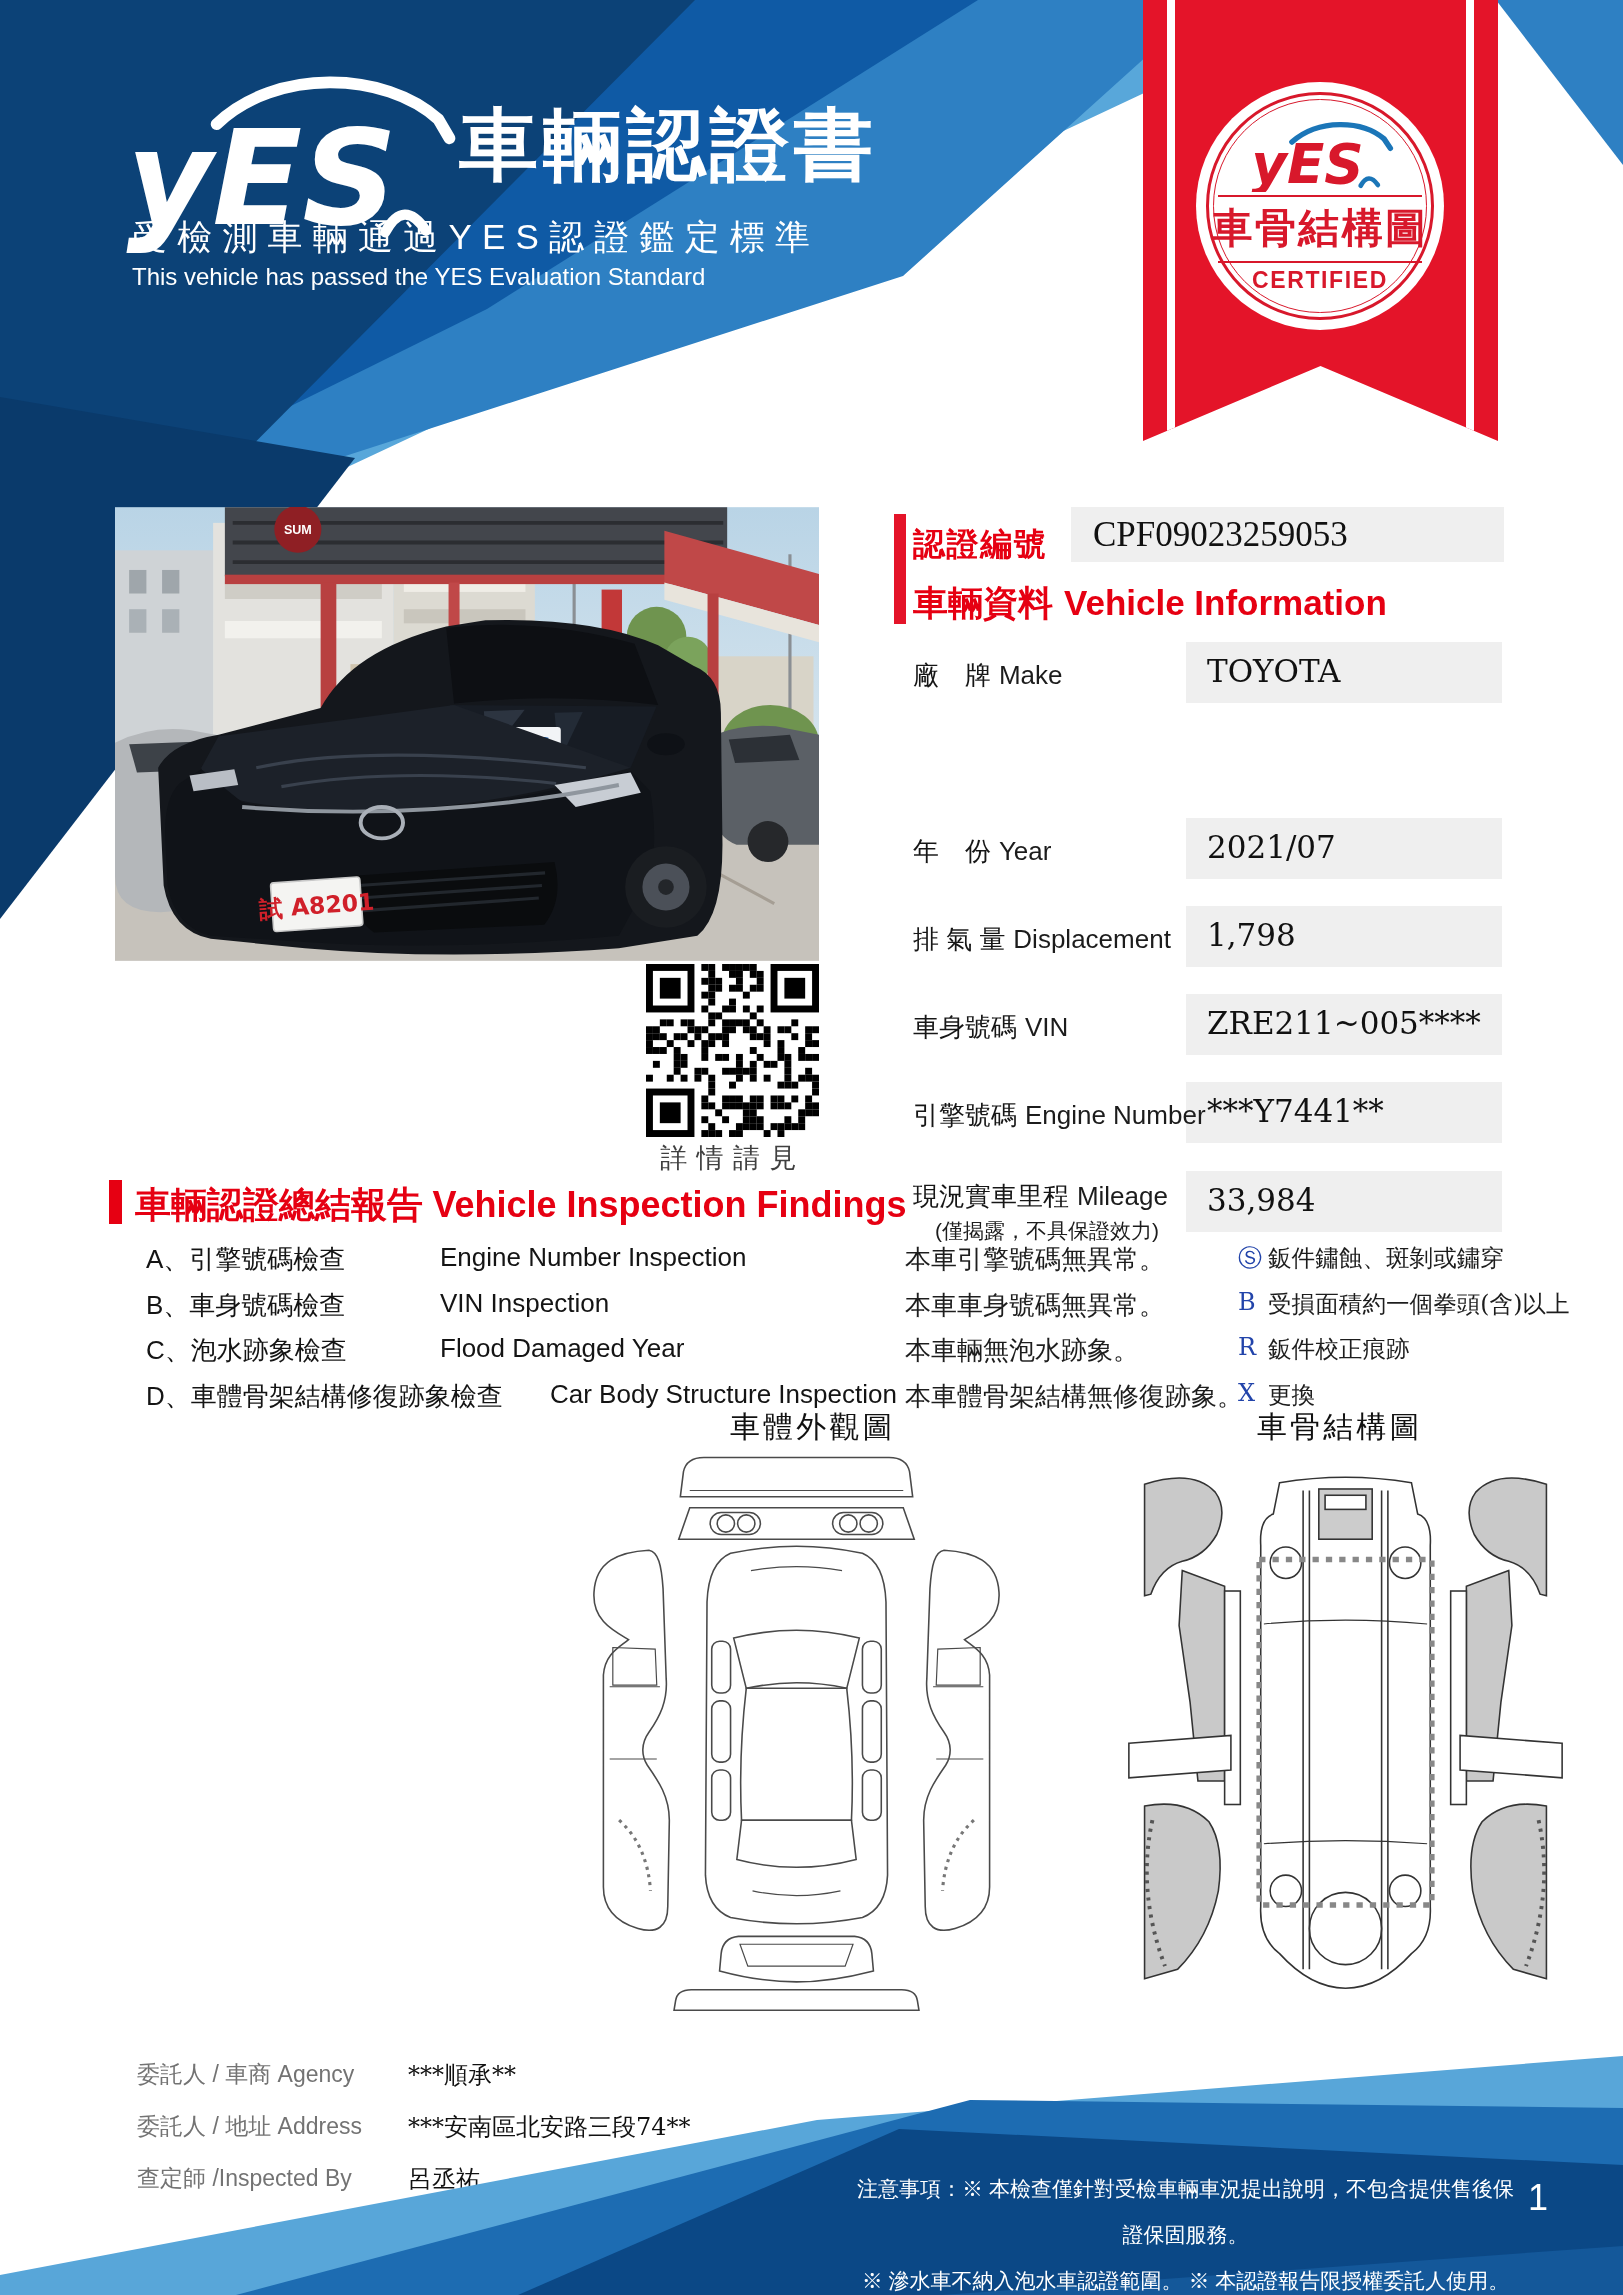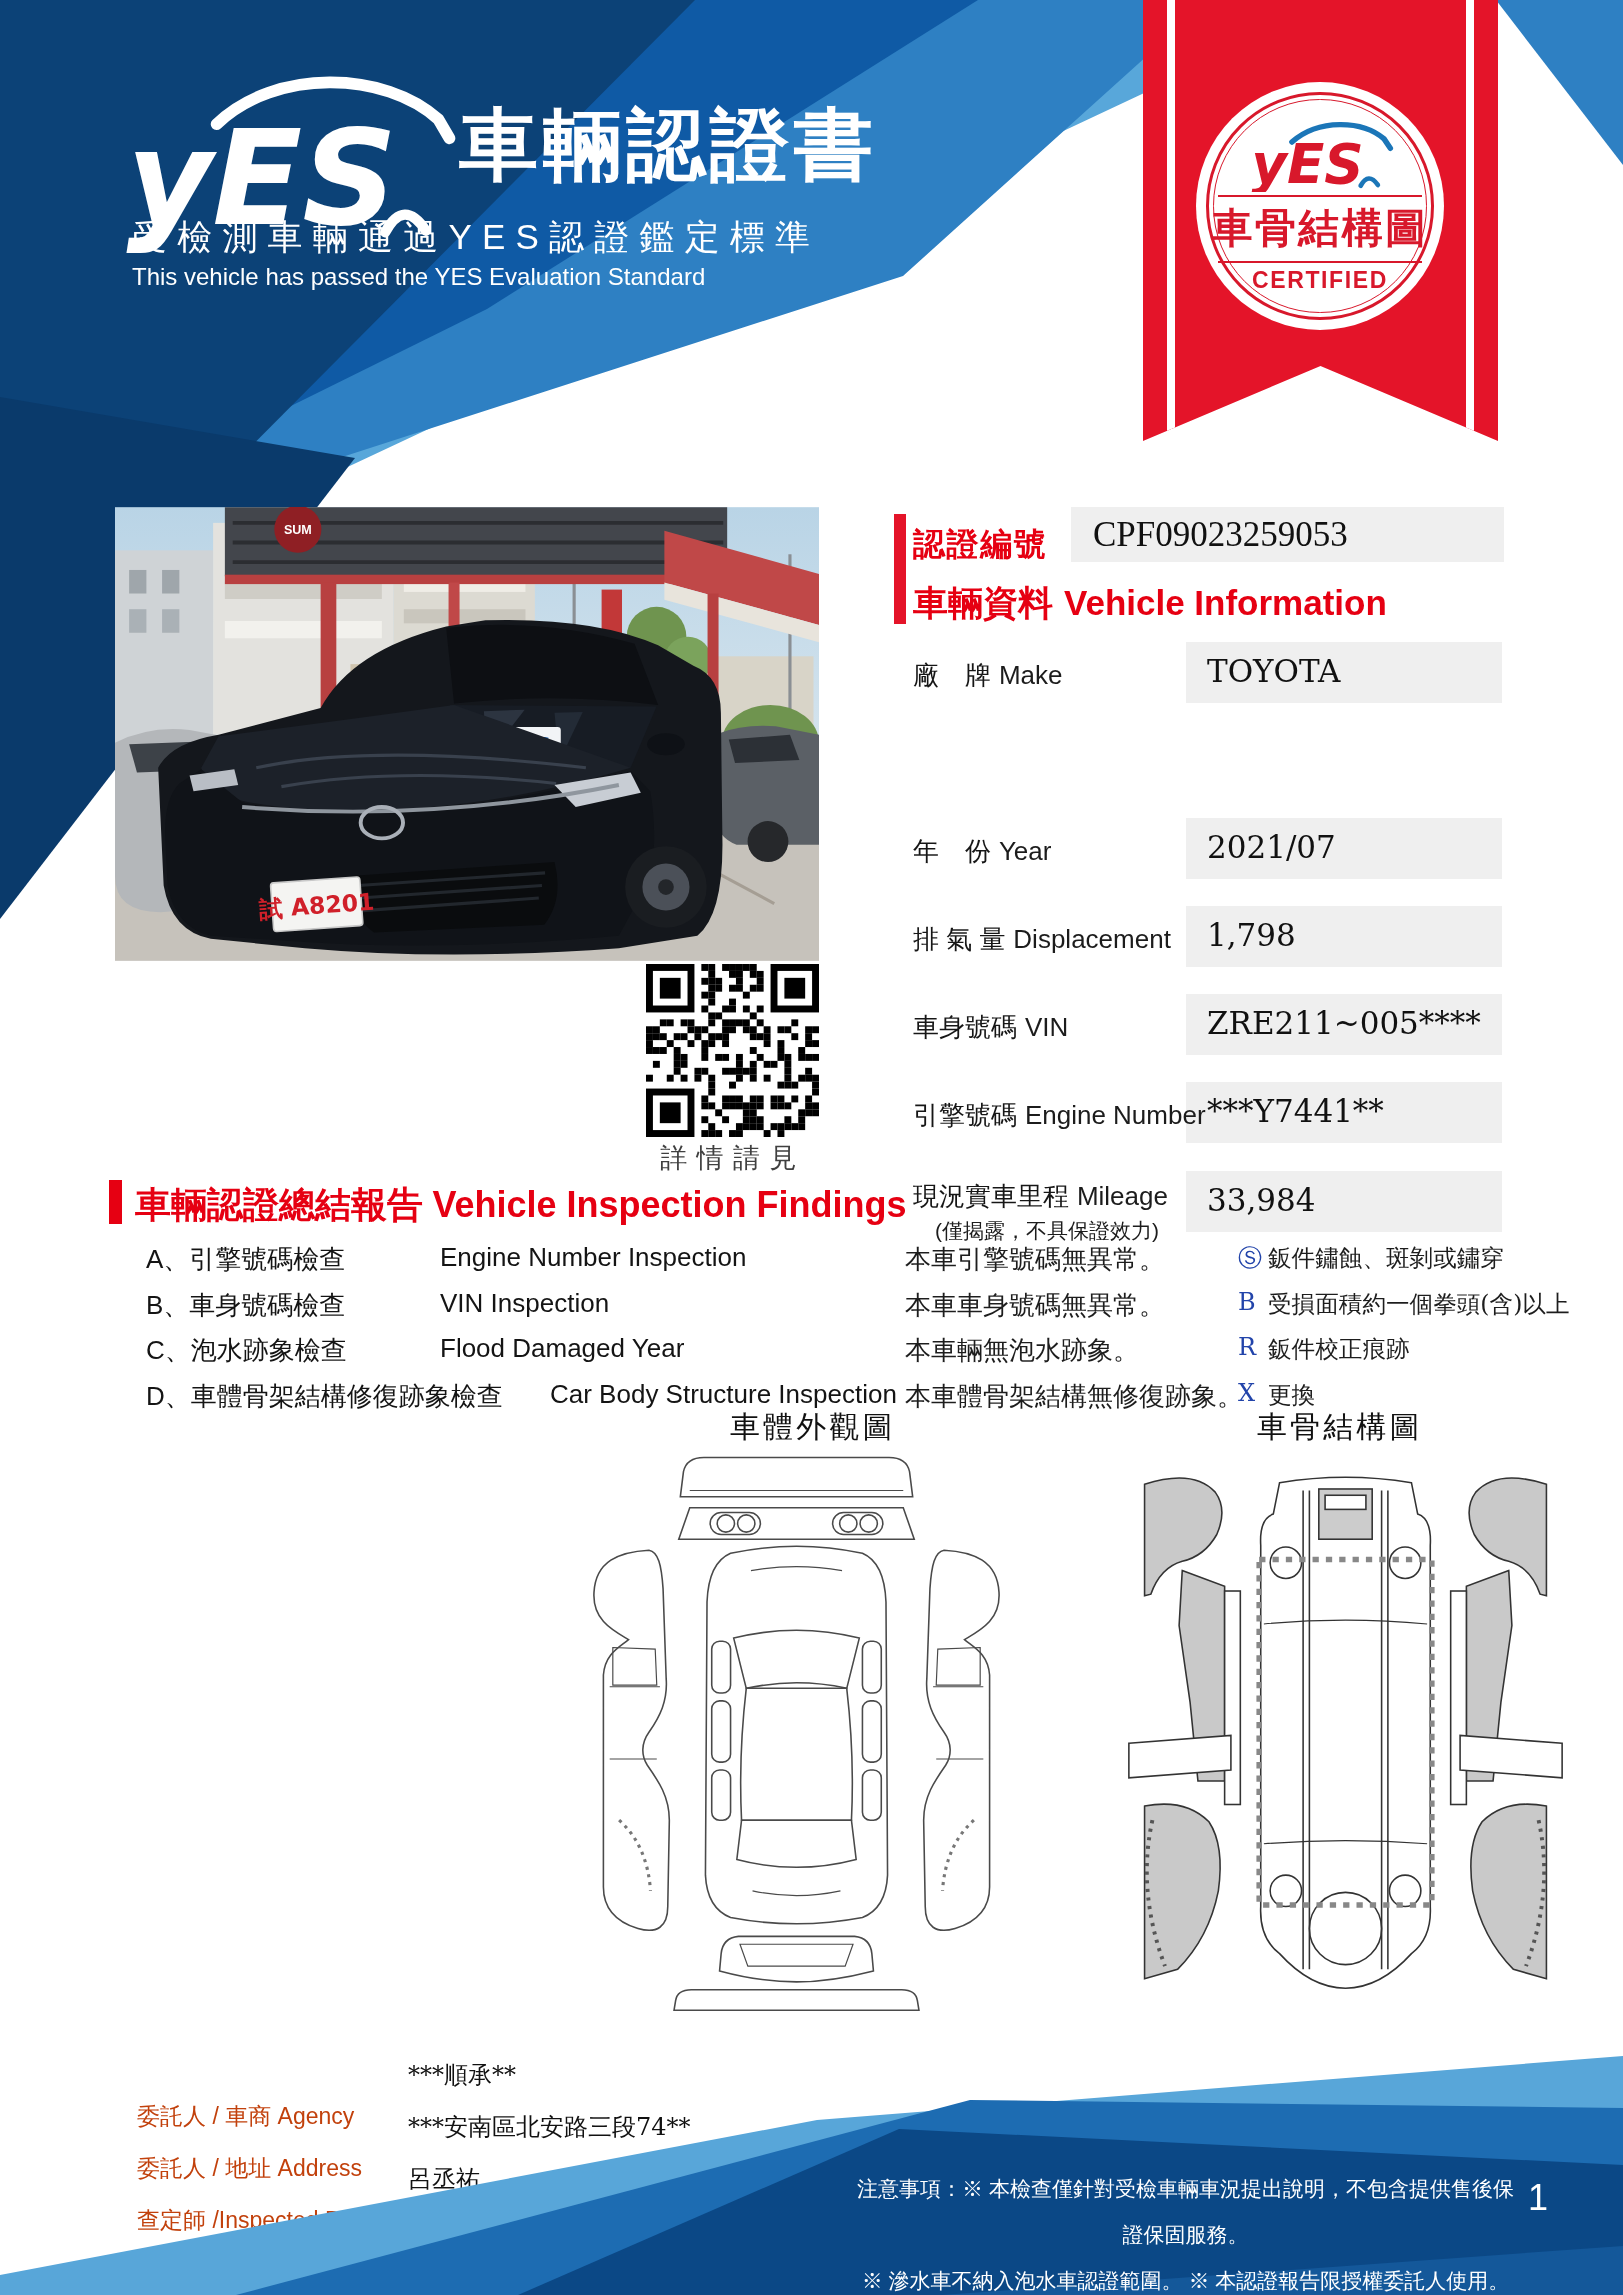--- a/index.html
+++ b/index.html
@@ -60,21 +60,21 @@
   .fi-result{position:absolute;left:905px;font-family:"DejaVu Serif",serif;color:#1d1d1d;white-space:nowrap;}
   .fi-sym{position:absolute;left:1238px;color:#2244aa;font-family:"DejaVu Serif",serif;font-size:24px;}
   .fi-leg{position:absolute;left:1268px;font-family:"DejaVu Serif",serif;font-size:23.6px;color:#1d1d1d;white-space:nowrap;}
 
   
   .diag-title{font-size:30px;font-family:"DejaVu Serif",serif;color:#111;letter-spacing:3.1px;white-space:nowrap;}
   .diag svg{display:block;}
 
   
   .ag-row{position:absolute;left:137px;height:35px;}
-  .ag-label{position:absolute;left:0;font-size:23px;color:#c2410c;white-space:nowrap;margin-top:42px;}
+  .ag-label{position:absolute;left:0;font-size:23px;color:#737373;white-space:nowrap;}
   .ag-value{position:absolute;left:271px;font-size:24px;color:#111;font-family:"DejaVu Serif",serif;white-space:nowrap;}
 
   
   .fpoly{position:absolute;left:0;top:2010px;width:1623px;height:285px;pointer-events:none;}
   .f-light{background:#58a6d9;clip-path:polygon(0 265px,817px 110px,1623px 46px,1623px 285px,0 285px);}
   .f-mid  {background:#1d6cb2;clip-path:polygon(236px 285px,970px 90px,1623px 98px,1623px 285px);}
   .f-dark {background:#0b4886;clip-path:polygon(518px 285px,899px 119px,1623px 155px,1623px 285px);}
   .f-deep {background:#14589a;clip-path:polygon(942px 285px,1623px 236px,1623px 285px);}
   .f-notes{left:848px;top:2166px;width:675px;text-align:center;font-size:21px;color:#fff;line-height:46px;}
   .f-page{left:1528px;top:2177px;font-size:36px;color:#fff;}

